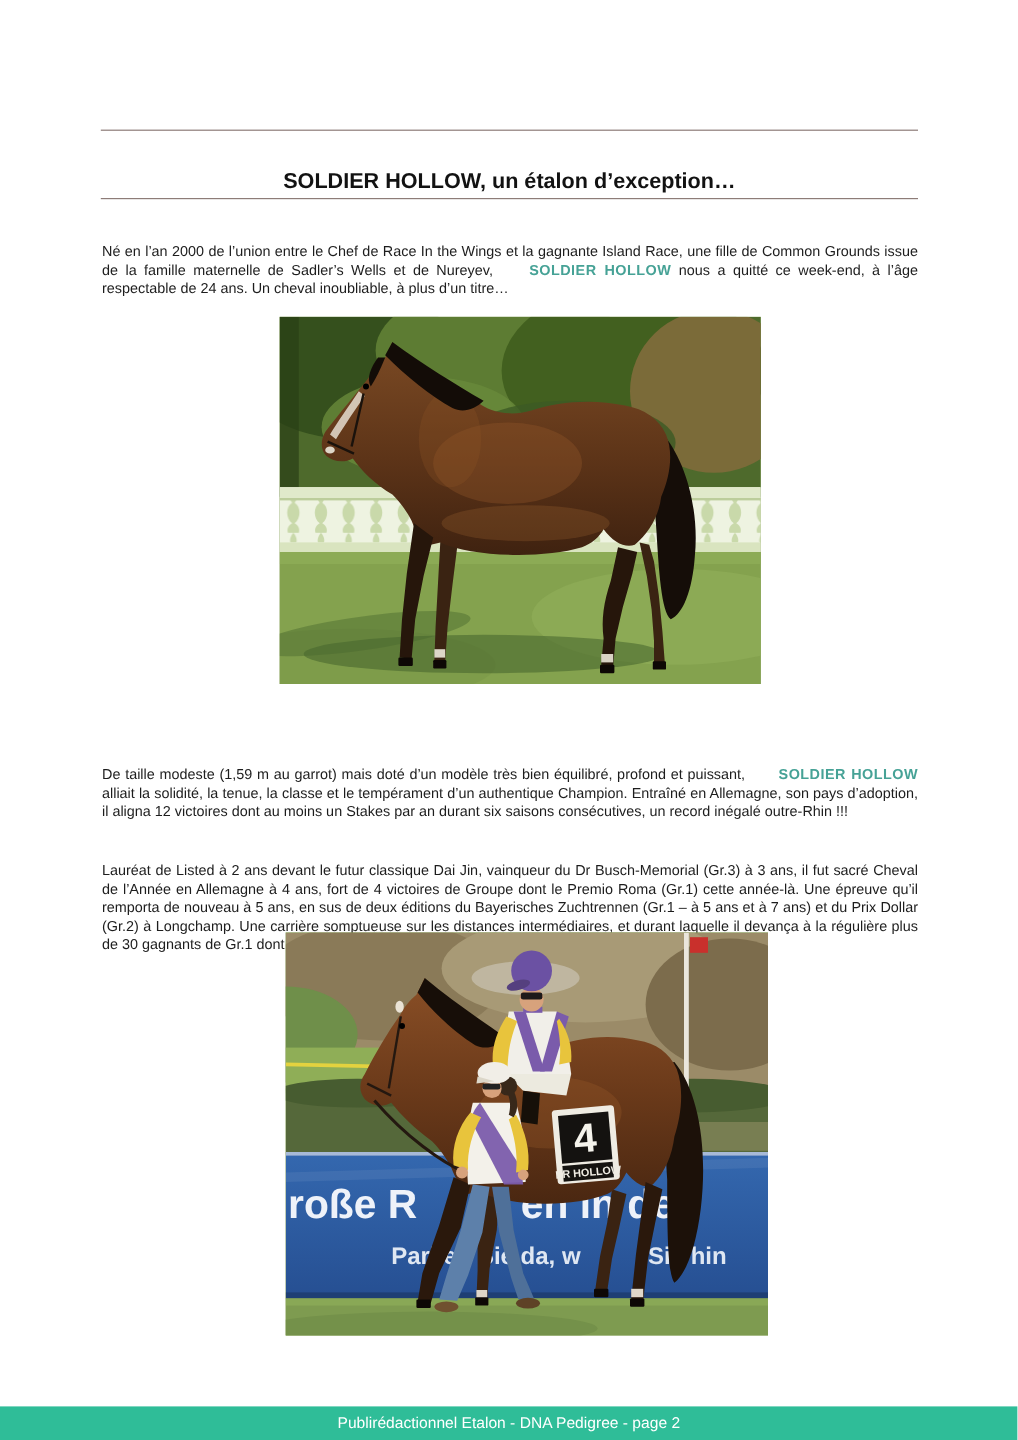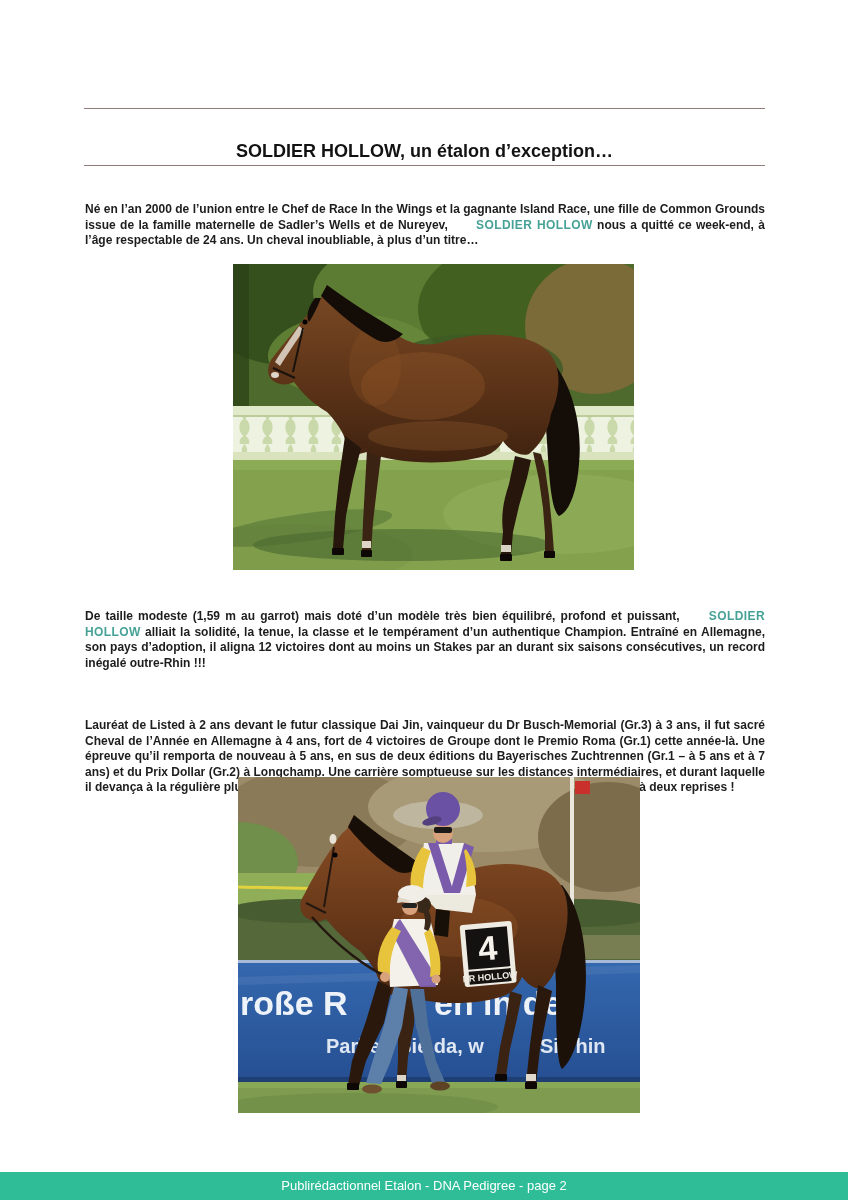--- a/index.html
+++ b/index.html
@@ -12,24 +12,24 @@
   .rule-bottom{top:165px;}
   .doc-title{
     position:absolute;left:84px;width:681px;top:126px;height:26px;
     text-align:center;font-size:18px;font-weight:bold;color:#121212;line-height:26px;
   }
   .para{
     position:absolute;left:85px;width:680px;
     font-size:12px;line-height:15.5px;text-align:justify;color:#1d1d1d;
   }
   .para-1{top:190px;}
-  .para-2{top:597px;}
+  .para-2{top:626px;}
   .para-3{top:706px;}
-  .seg-plain{font-weight:bold;}
-  .seg-bold{font-weight:bold;}
+  .seg-plain{font-weight:normal;}
+  .seg-bold{font-weight:normal;}
   .seg-teal{font-weight:bold;color:#46a296;letter-spacing:.4px;margin-left:24px;}
   figure{margin:0;padding:0;}
   .photo{position:absolute;overflow:hidden;background:#7d9a4c;}
   .photo-1{left:233px;top:264px;width:401px;height:306px;}
   .photo-2{left:238px;top:777px;width:402px;height:336px;}
   .photo svg{display:block;}
   .footer-bar{
     position:absolute;left:0;top:1172px;width:848px;height:28px;background:#2fbd98;
     display:flex;align-items:center;justify-content:center;
   }

